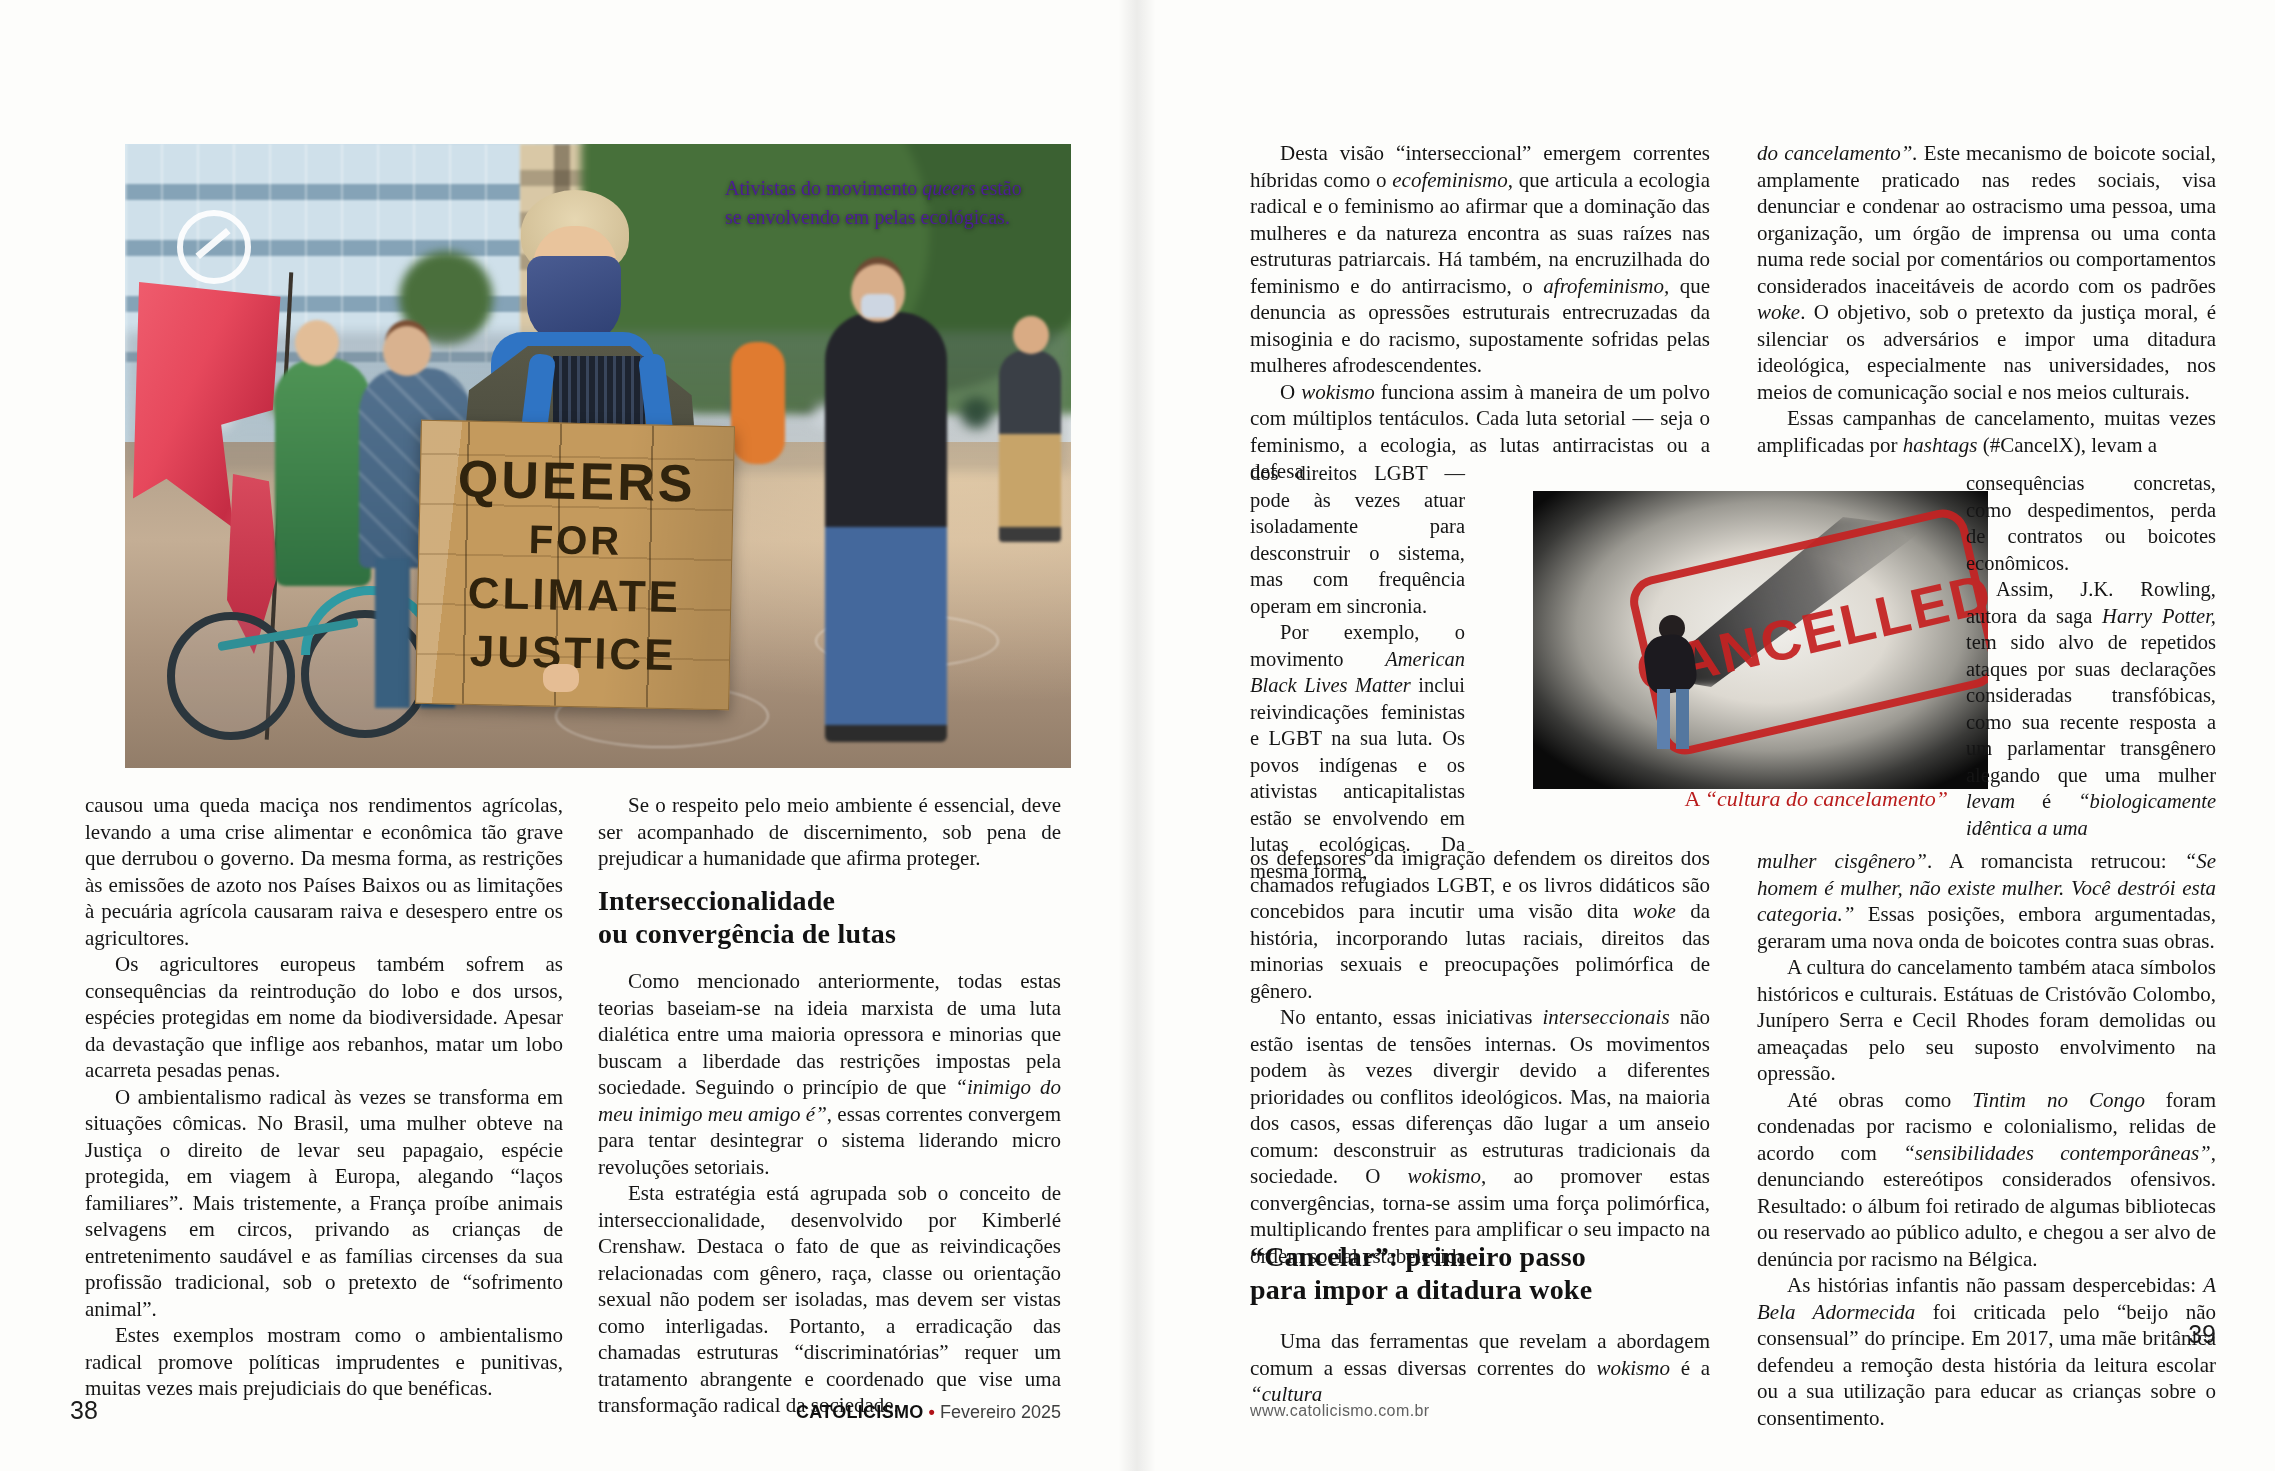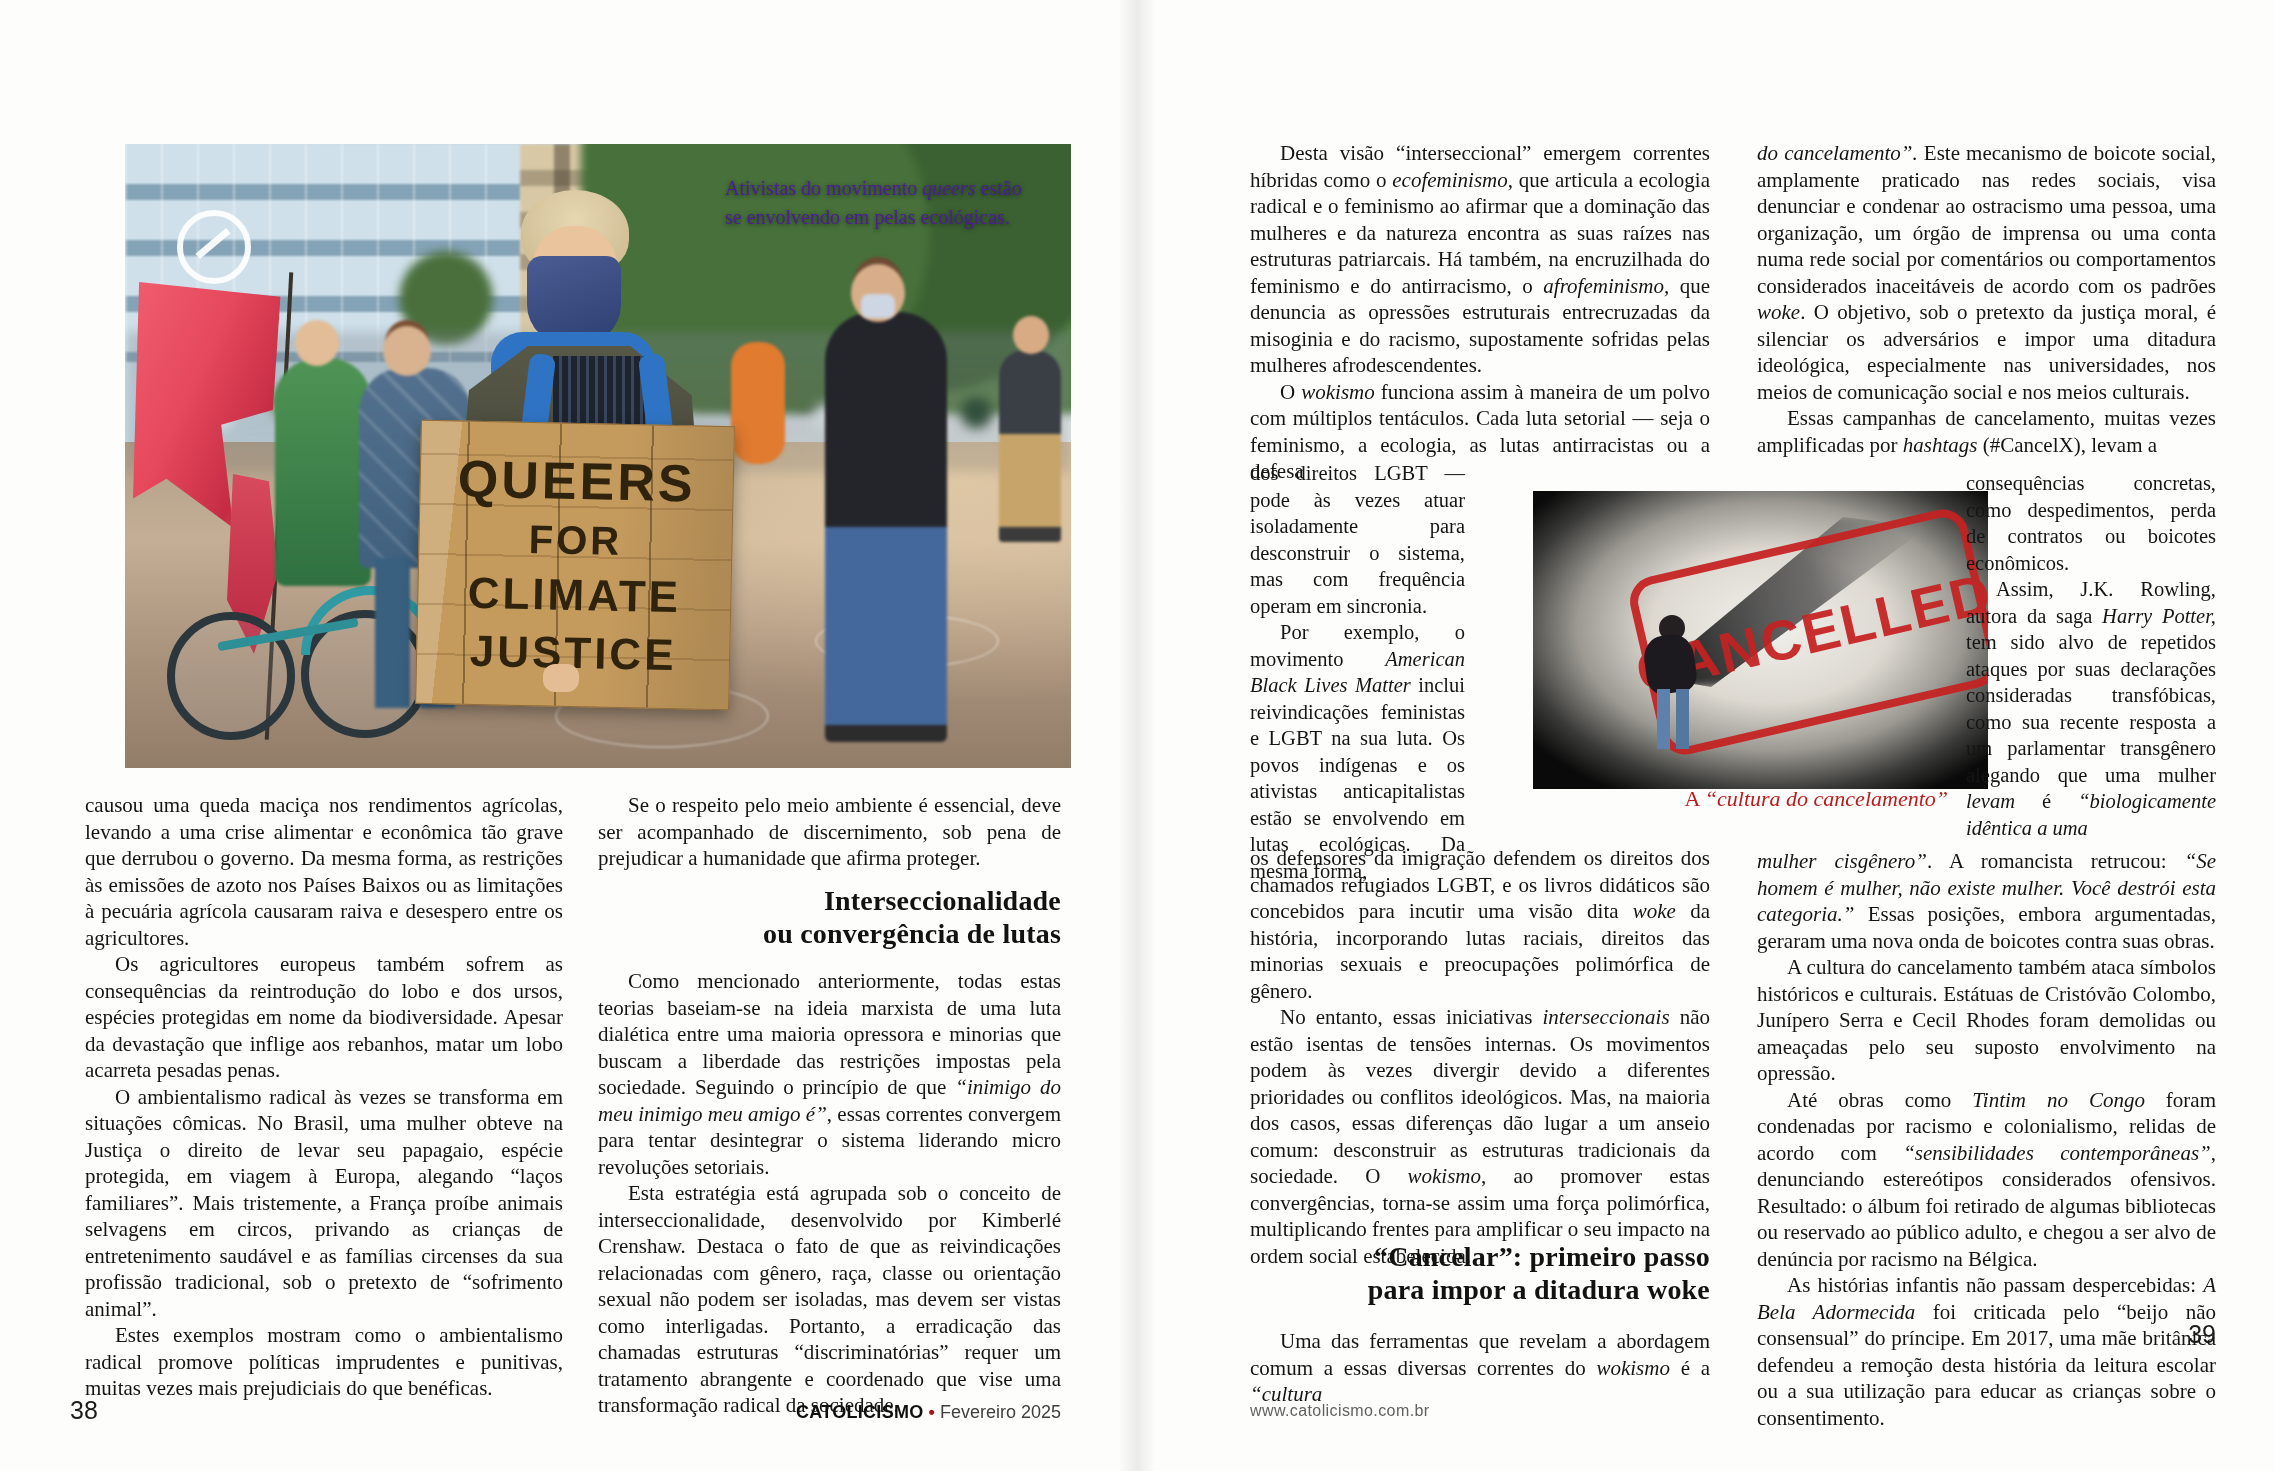--- a/index.html
+++ b/index.html
@@ -8,21 +8,21 @@
   .gutter{position:absolute;left:1118px;top:0;width:38px;height:1471px;
     background:linear-gradient(to right,rgba(0,0,0,0),rgba(0,0,0,.07) 50%,rgba(0,0,0,0));}
   .abs{position:absolute;}
 
   
   .paras p{margin:0;text-align:justify;text-align-last:left;font-size:21px;line-height:26.5px;color:#151515;}
   .paras p.ind{text-indent:30px;}
   .paras.narrow p{font-size:20.5px;}
   .paras i{font-style:italic;}
 
-  .heading{font-weight:bold;text-align:right;color:#121212;}
+  .heading{font-weight:bold;text-align:left;color:#121212;}
   .heading .hl{display:block;font-size:28px;line-height:33px;letter-spacing:.2px;}
 
   
   .photo{position:absolute;left:85px;top:128px;width:946px;height:624px;overflow:hidden;background:#a9c2d2;}
   .photo>div{position:absolute;}
   .ph-sky{inset:0;background:linear-gradient(105deg,#cfe4f0 0%,#bed6e4 38%,#d8e3e9 62%,#e9eef0 100%);}
   .ph-glass{left:0;top:0;width:410px;height:218px;
     background:
       repeating-linear-gradient(90deg,rgba(255,255,255,.35) 0 2px,rgba(0,0,0,0) 2px 36px),
       repeating-linear-gradient(180deg,#cfe0ea 0 40px,#85a3b7 40px 56px);

